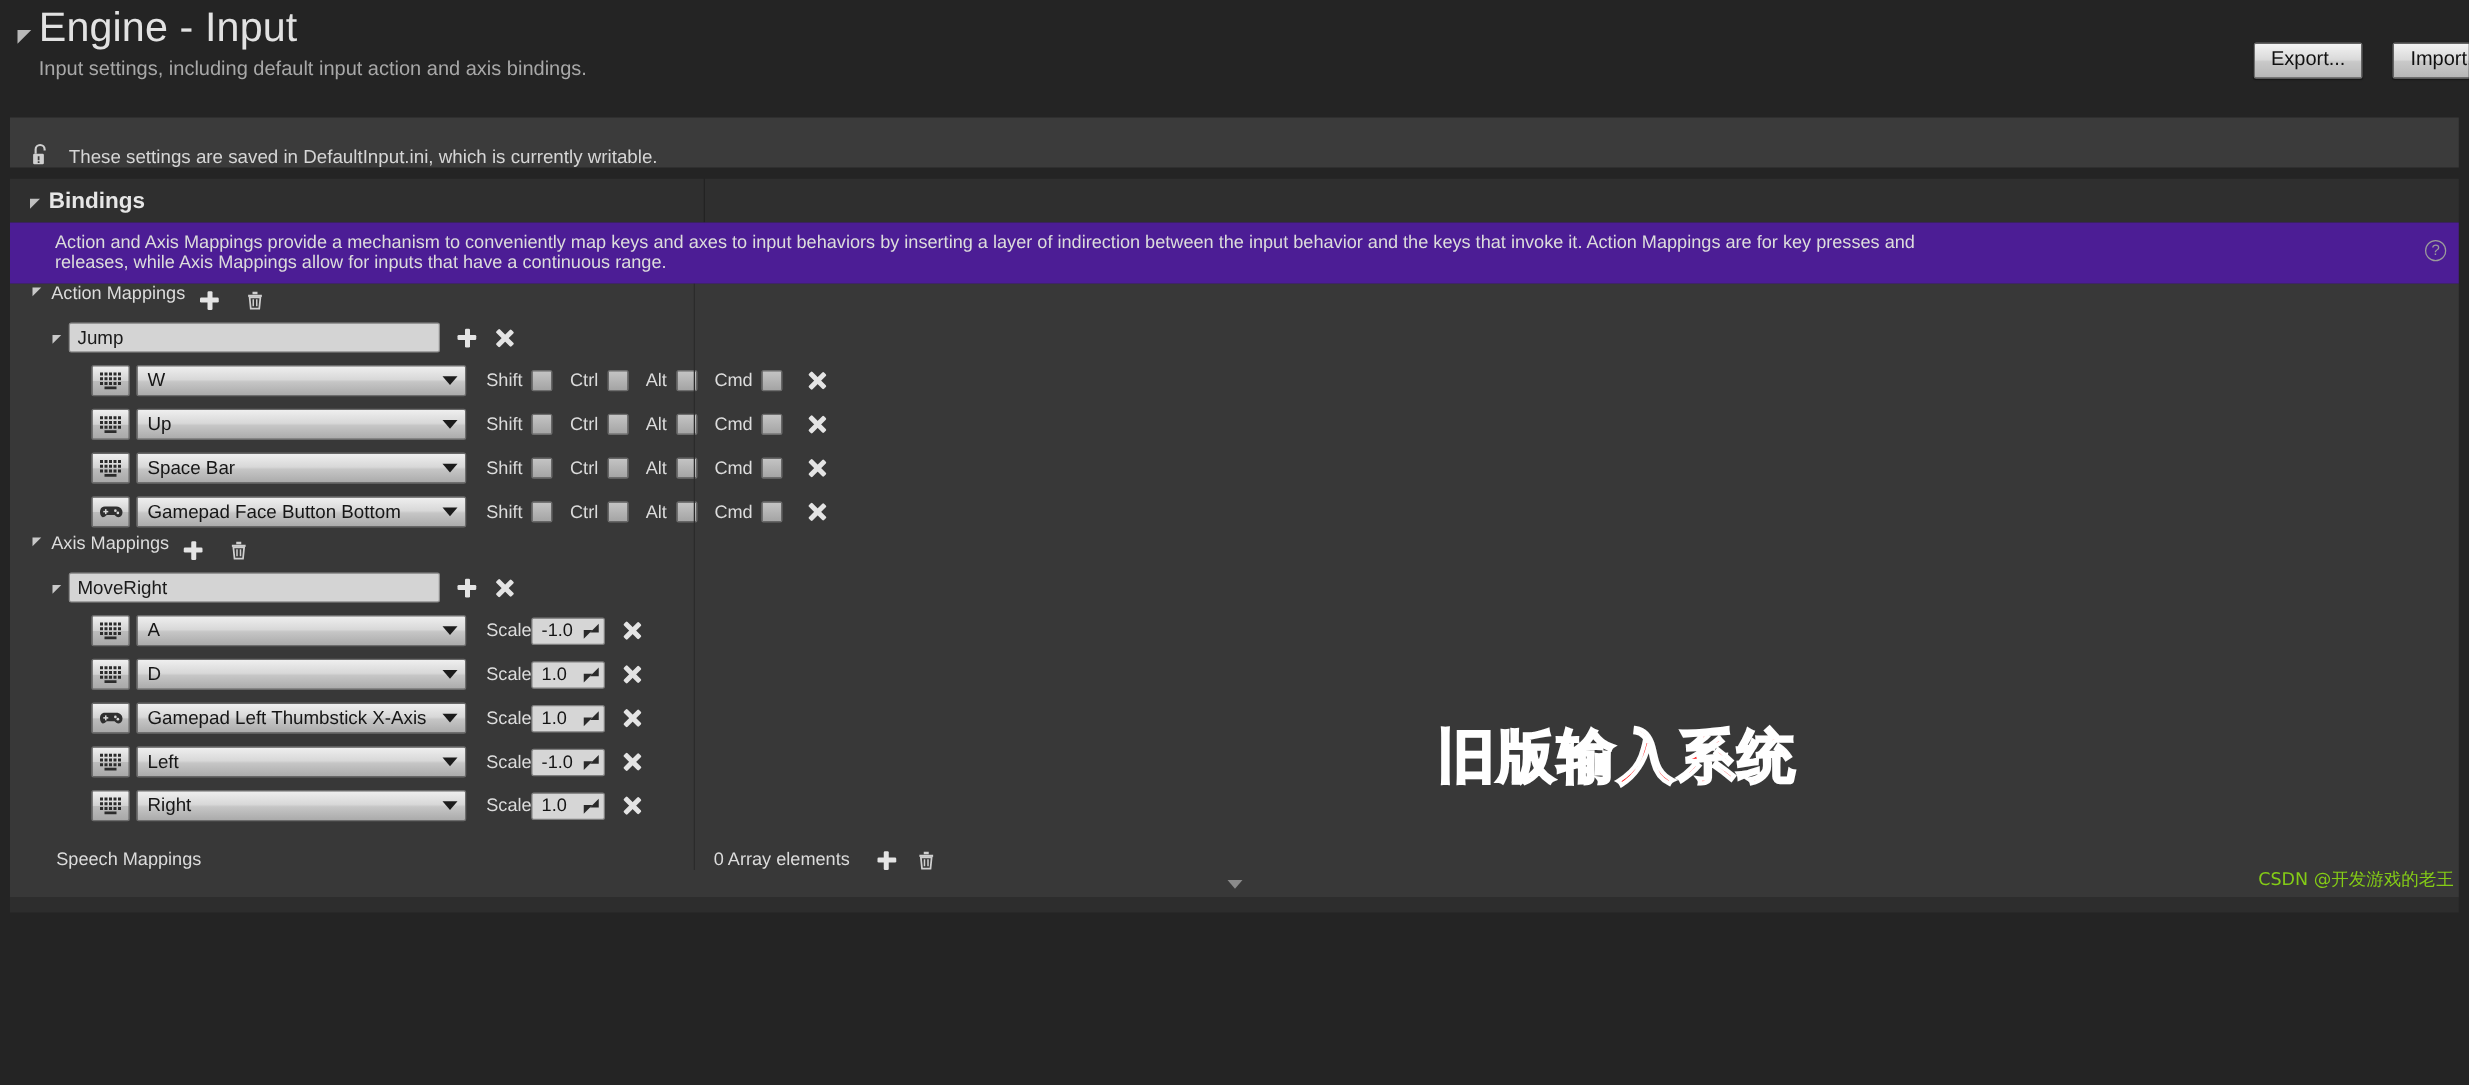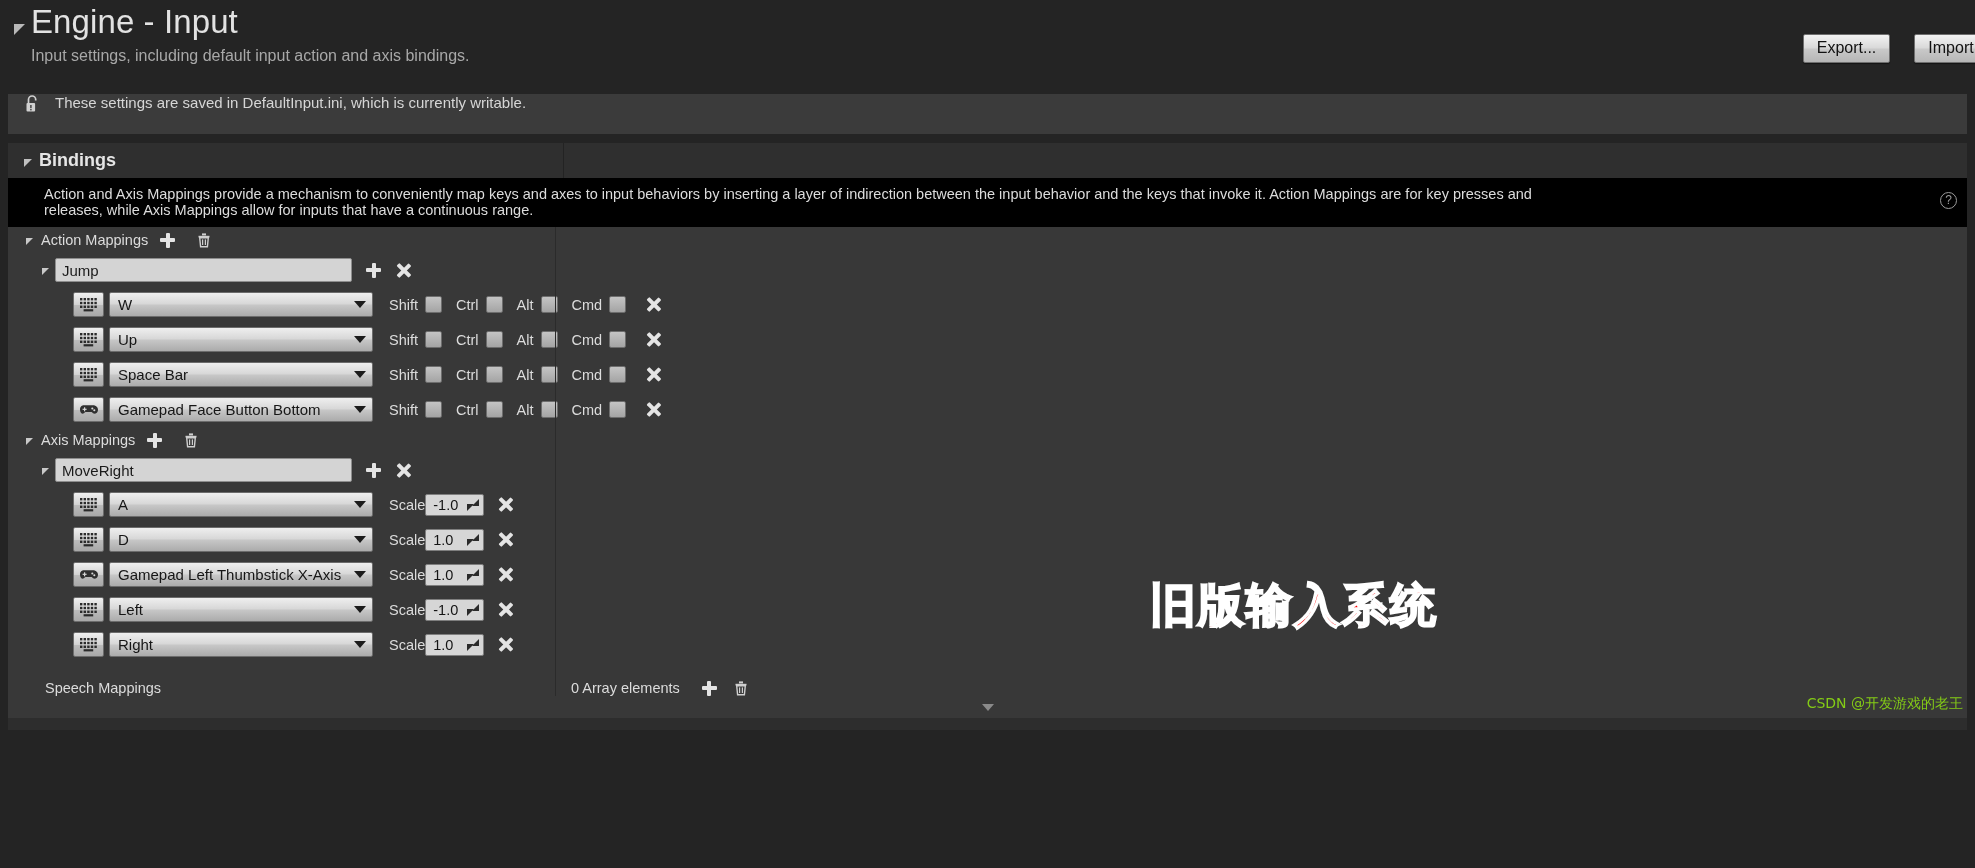--- a/index.html
+++ b/index.html
@@ -40,54 +40,54 @@
     color: #111; font-size: 16px;
     padding: 4px 13px 5px 13px;
     min-width: 72px; text-align: center;
     box-shadow: 0 1px 1px rgba(0,0,0,.45);
     cursor: pointer; white-space: nowrap;
   }
 
   
   .notice {
     margin: 8px 8px 0 8px; height: 40px; background: #3b3b3b;
-    display: flex; align-items: flex-start; padding-left: 16px; gap: 13px;
+    display: flex; align-items: flex-end; padding-left: 16px; gap: 13px;
   }
   .notice-text { color: #d6d6d6; font-size: 15px; }
   .lock-ico { width: 18px; height: 20px; position: relative; display:block; }
 
   
   .bindings-hdr {
     margin: 9px 8px 0 8px; height: 35px; background: #2f2f2f;
     display: flex; align-items: center; position: relative;
   }
   .bindings-hdr .tri-down-sm {
     border-width: 8px 8px 0 0;
     border-color: #c0c0c0 transparent transparent transparent;
     margin-left: 16px; margin-right: 7px; margin-top: 4px;
   }
   .bindings-label { font-size: 18px; color: #e6e6e6; font-weight: 700; }
   .hdr-split { position: absolute; left: 555px; top: 0; width: 1px; height: 35px; background: #232323; }
 
   .desc-band {
-    margin: 0 8px; background: #000000; padding: 8px 14px 9px 36px;
+    margin: 0 8px; background: #4c1d95; padding: 8px 14px 9px 36px;
     position: relative; min-height: 47px;
   }
   .desc-text { color: #dcdcdc; font-size: 14.5px; line-height: 16px; max-width: 1490px; }
   .help-ico {
     position: absolute; right: 10px; top: 14px;
     width: 17px; height: 17px; border: 1.6px solid #9b9b9b; border-radius: 50%;
     color: #9b9b9b; font-size: 12px; line-height: 14px; text-align: center;
   }
 
   
   .body { margin: 0 8px; background: #383838; position: relative; }
   .vsplit { position: absolute; left: 547px; top: 0; bottom: 0; width: 1px; background: #2b2b2b; }
 
-  .group-row { display: flex; align-items: center; height: 26px; padding-left: 18px; gap: 8px; }
+  .group-row { display: flex; height: 26px; padding-left: 18px; gap: 8px; }
   .group-row .tri-down-sm {
     border-width: 7px 7px 0 0;
     border-color: #c9c9c9 transparent transparent transparent; margin-top: 3px;
   }
   .group-label { font-size: 14.5px; color: #dcdcdc; margin-right: 4px; }
 
   .icon-btn { background: none; border: none; cursor: pointer; display: flex; align-items: center; }
   .plus { position: relative; width: 15px; height: 15px; }
   .plus::before, .plus::after {
     content: ""; position: absolute; background: #e4e4e4; border-radius: 1px;

